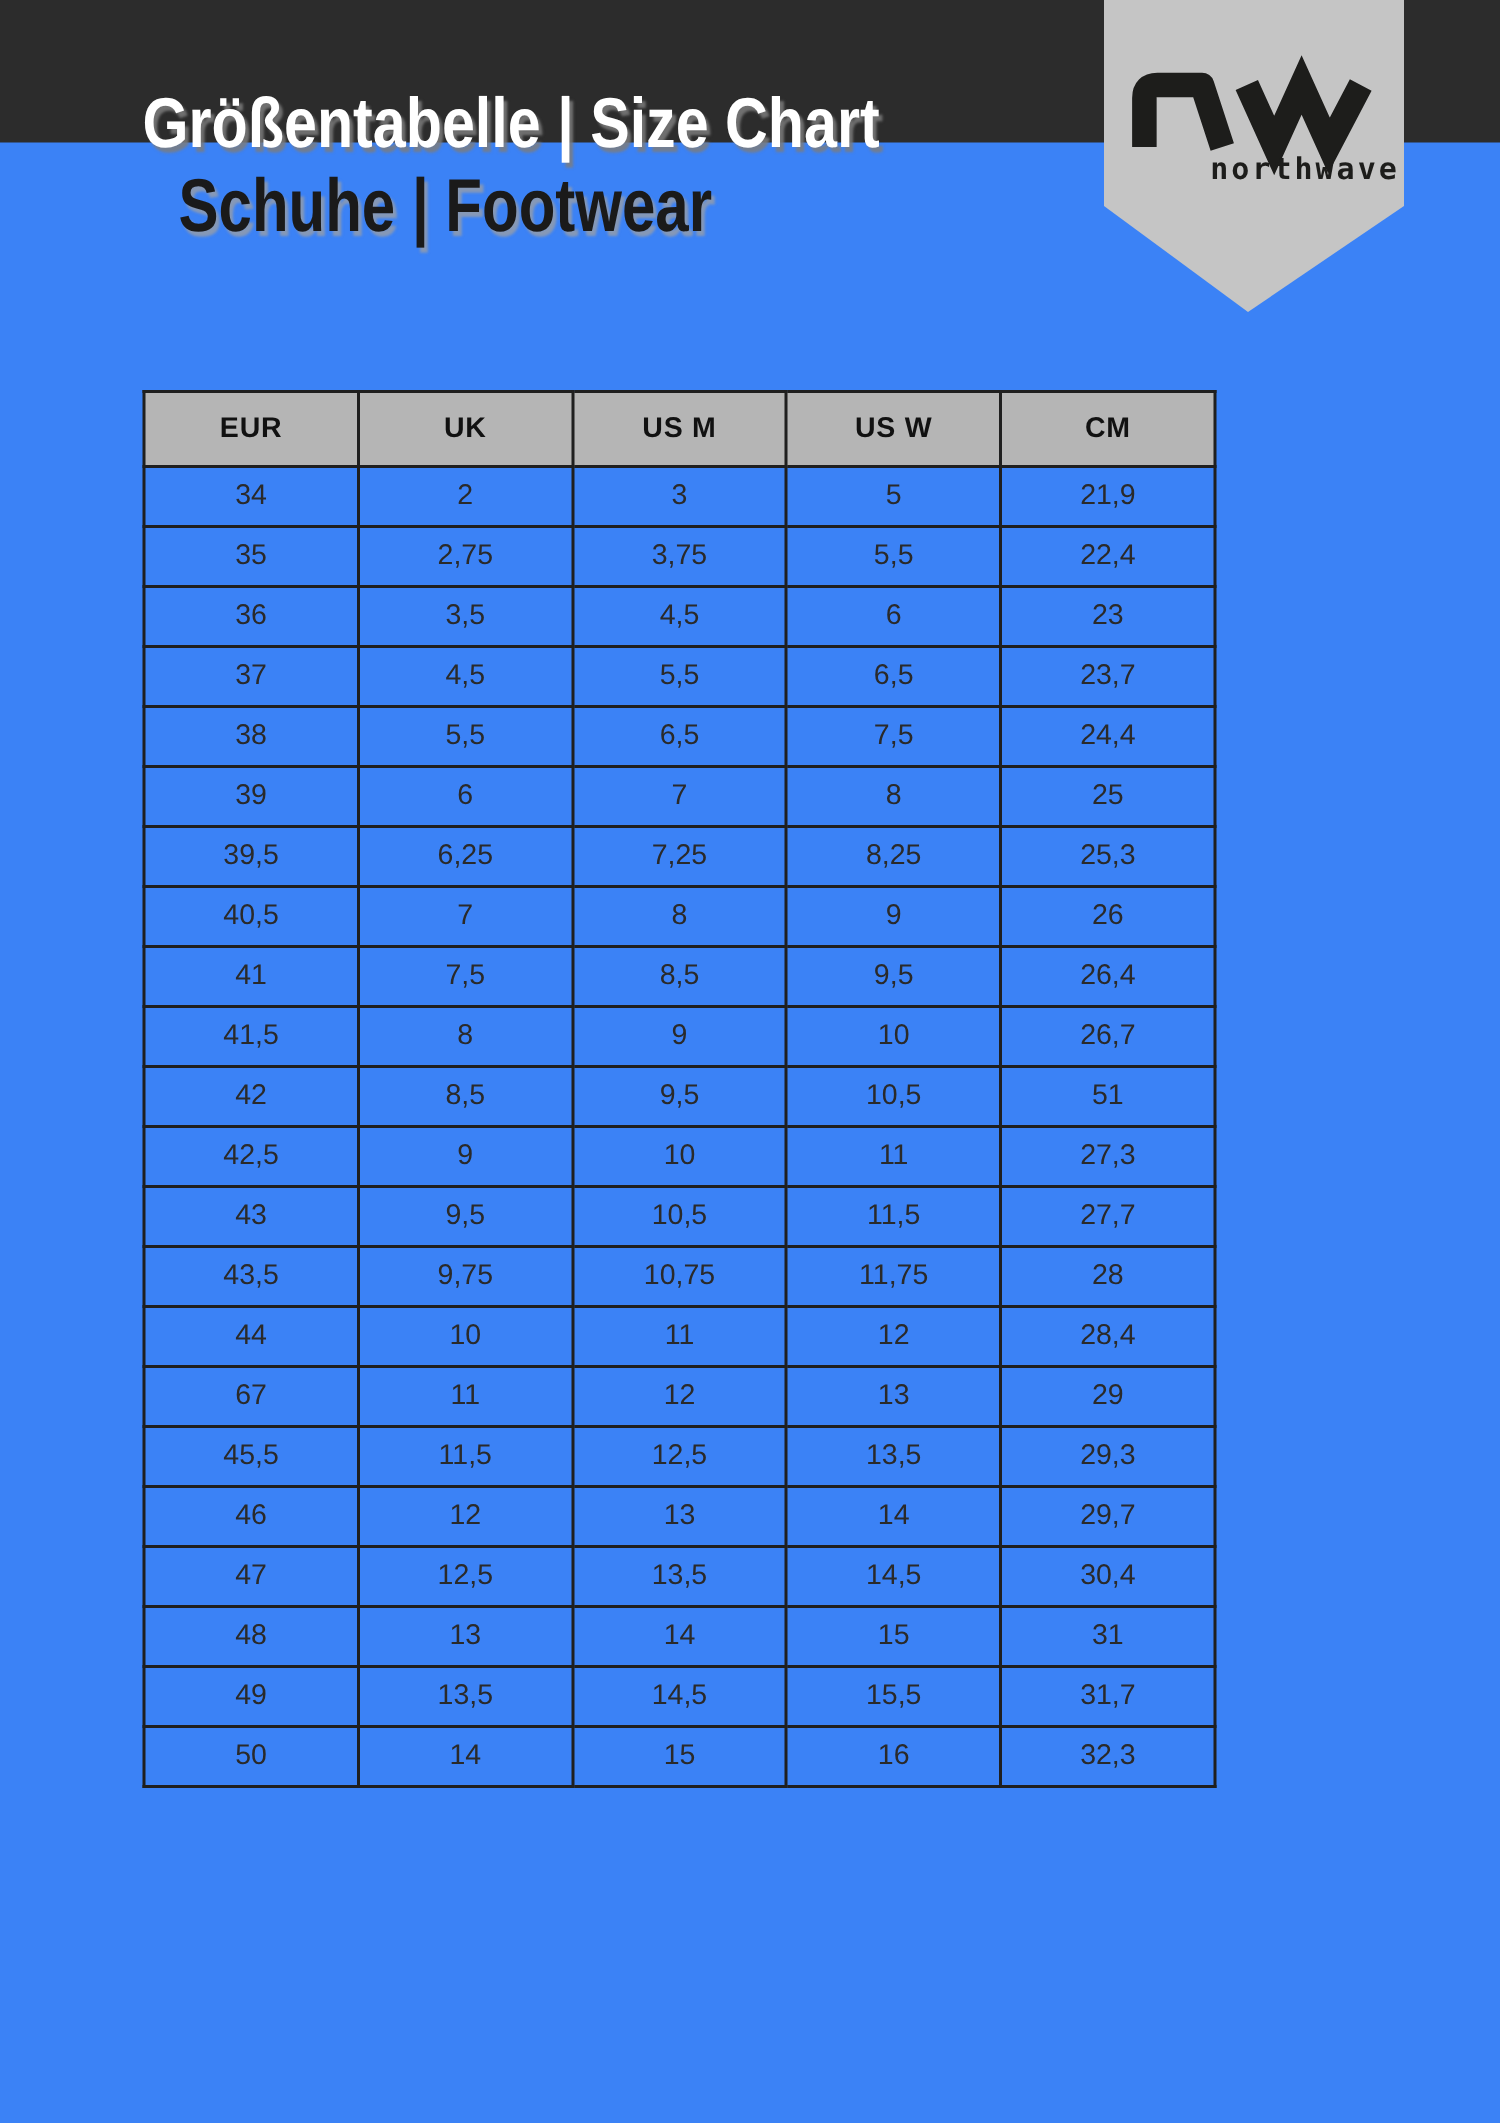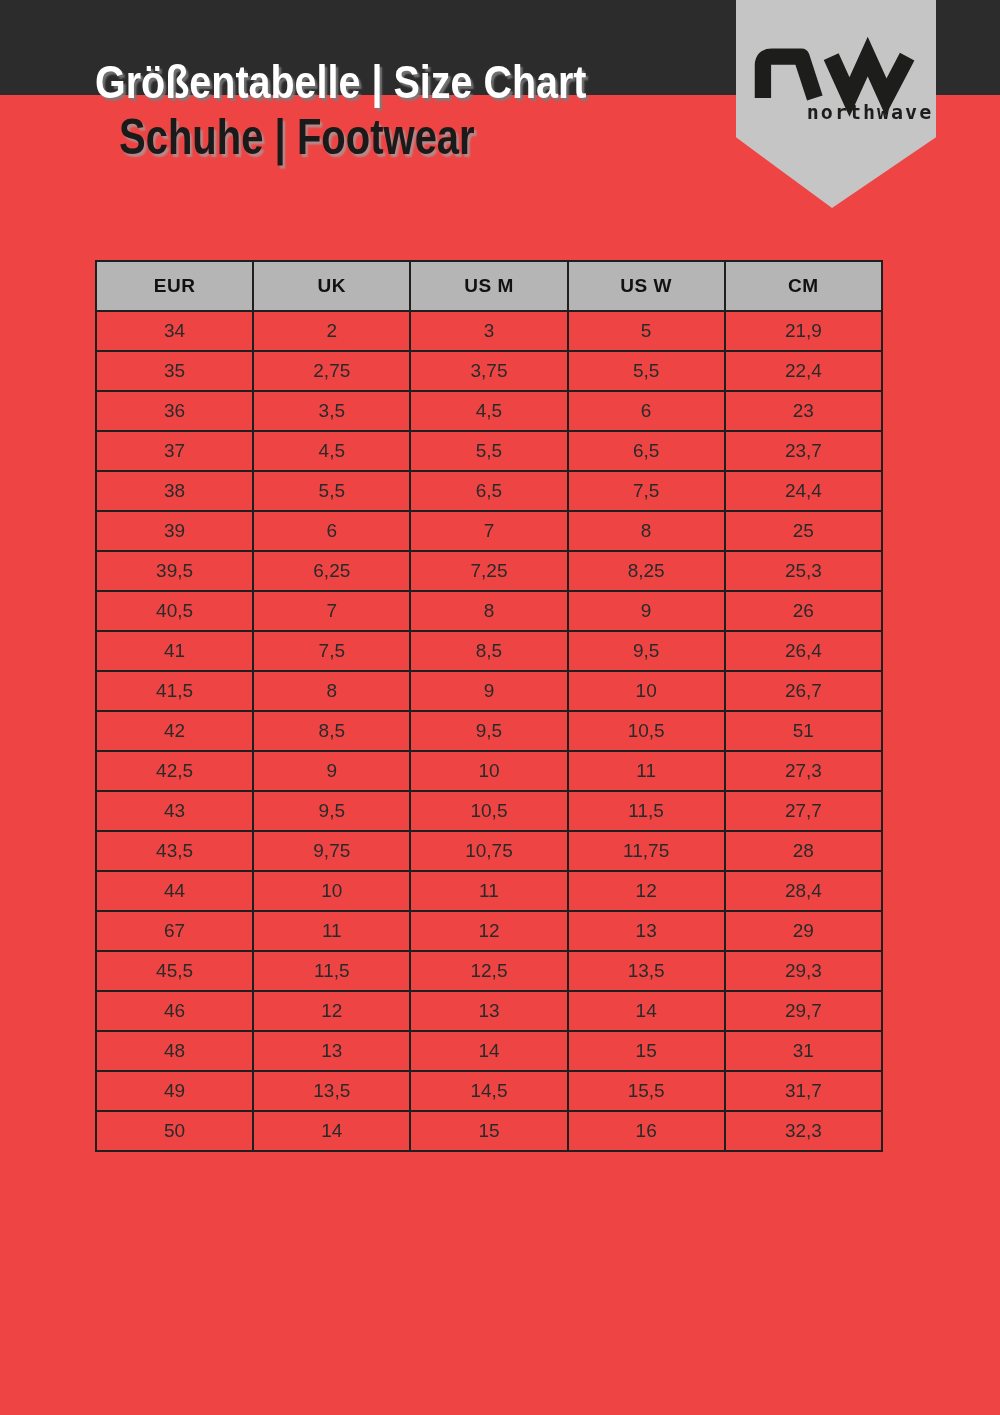--- a/index.html
+++ b/index.html
@@ -1,18 +1,18 @@
 <!DOCTYPE html>
 <html><head>
 <meta charset="utf-8">
 <style>
   html, body { margin:0; padding:0; background:#ffffff; }
   .page {
     position:relative; width:1000px; height:1415px;
-    background:#ef4444; overflow:hidden;
+    background:#3b82f6; overflow:hidden;
     font-family:"Liberation Sans", sans-serif;
   }
   .band {
     position:absolute; left:0; top:0; width:1000px; height:95px;
     background:#2c2c2c; z-index:1;
   }
   .title {
     position:absolute; left:95px; top:58px; margin:0; z-index:2;
     font-size:47px; font-weight:bold; color:#ffffff; line-height:1;
     white-space:nowrap; transform:scaleX(0.84); transform-origin:left center;
@@ -32,21 +32,21 @@
   .nw-mark {
     position:absolute; left:16px; top:48px; width:168px; height:50px;
     overflow:visible;
   }
   .wordmark {
     position:absolute; left:0; top:100px; width:100%; text-align:center;
     font-family:"DejaVu Sans Mono", monospace; font-weight:bold;
     font-size:20px; letter-spacing:2px; color:#1d1d1b;padding-left:34px;
   }
   .size-table {
-    position:absolute; left:95px; top:260px; width:788px;
+    position:absolute; left:95px; top:260px; width:716px;
     border-collapse:collapse; table-layout:fixed; z-index:1;
   }
   .size-table th {
     height:48px; background:#b5b5b5; font-size:19px; font-weight:bold;
     color:#111111; letter-spacing:0.5px;
   }
   .size-table td {
     height:38px; font-size:19px; font-weight:normal; color:#2a2a2a;
   }
   .size-table th, .size-table td {
@@ -202,20 +202,27 @@
           <td>29,3</td>
         </tr>
         <tr>
           <td>46</td>
           <td>12</td>
           <td>13</td>
           <td>14</td>
           <td>29,7</td>
         </tr>
         <tr>
+          <td>47</td>
+          <td>12,5</td>
+          <td>13,5</td>
+          <td>14,5</td>
+          <td>30,4</td>
+        </tr>
+        <tr>
           <td>48</td>
           <td>13</td>
           <td>14</td>
           <td>15</td>
           <td>31</td>
         </tr>
         <tr>
           <td>49</td>
           <td>13,5</td>
           <td>14,5</td>

